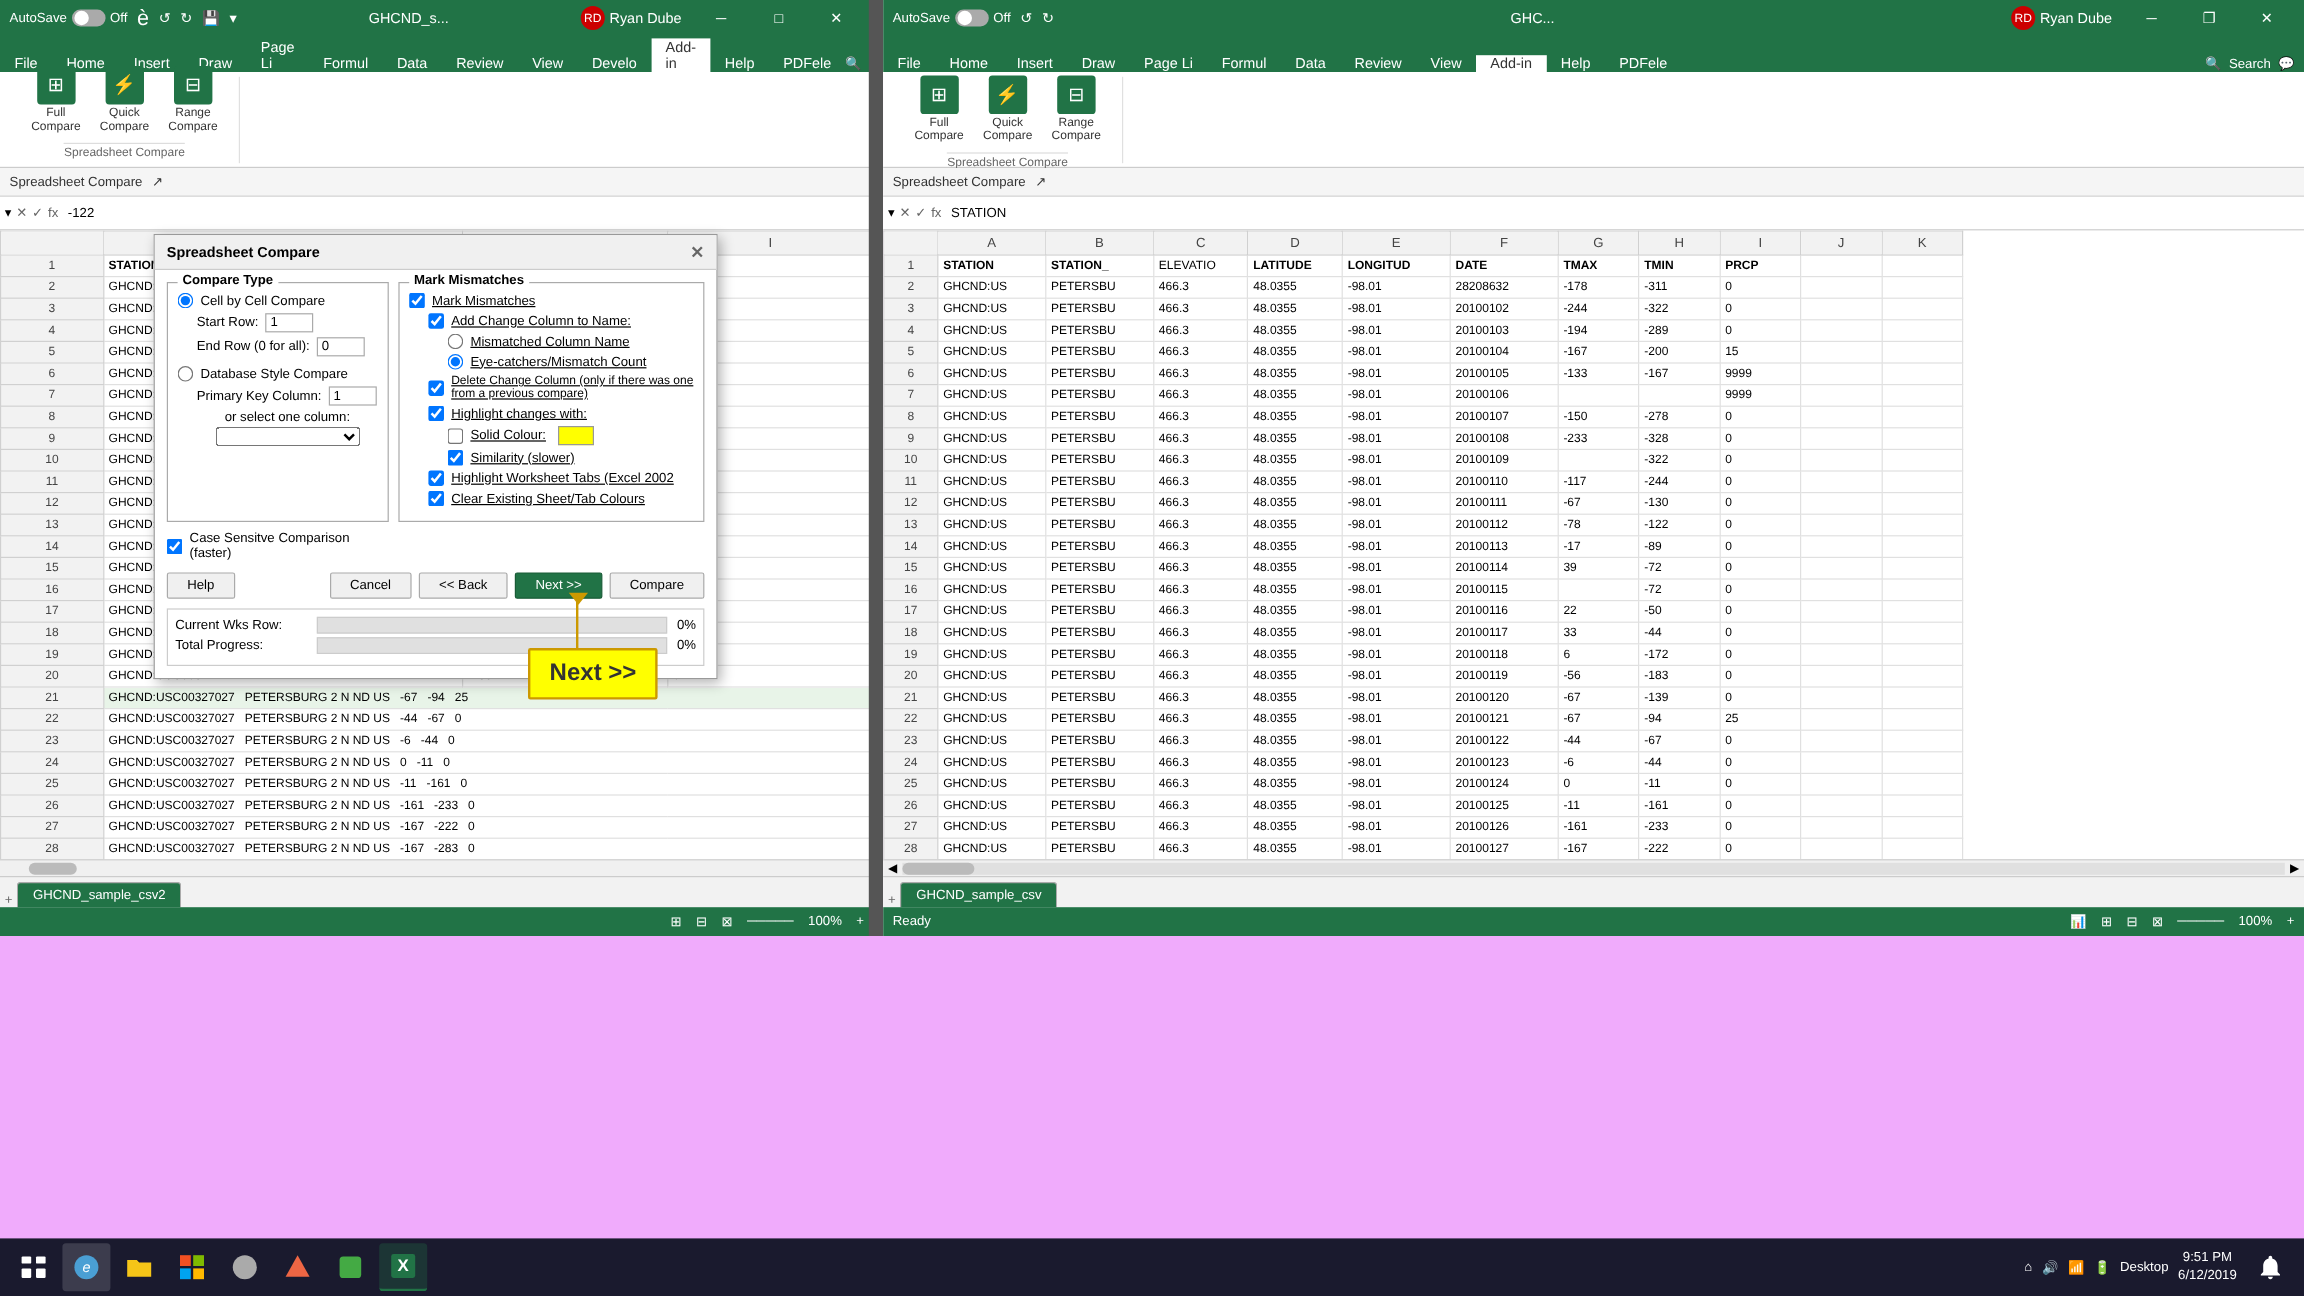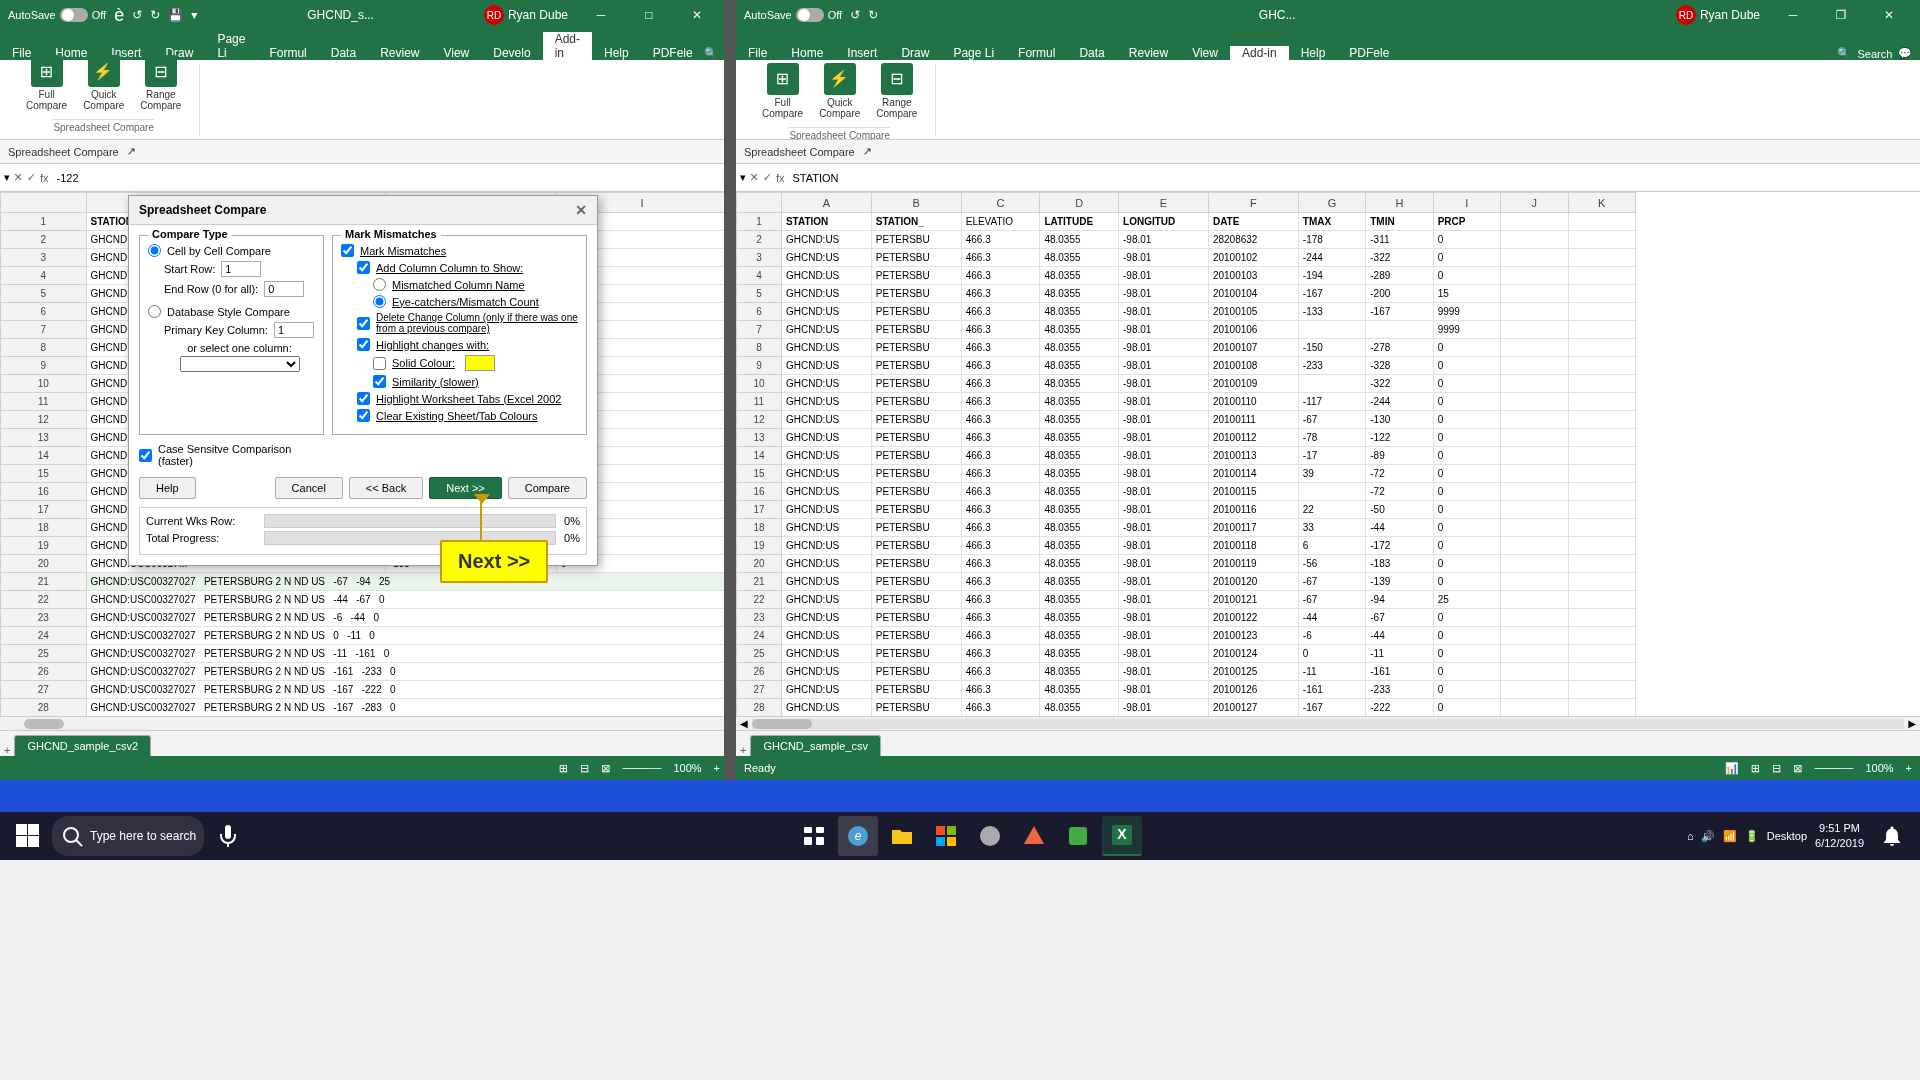--- a/index.html
+++ b/index.html
@@ -1,19 +1,19 @@
 <!DOCTYPE html>
 <html><head>
   <meta charset="utf-8">
   <style>
     * { box-sizing: border-box; margin: 0; padding: 0; }
     body { font-family: 'Segoe UI', Arial, sans-serif; font-size: 11px; background: #f0f0f0; overflow: hidden; width: 1920px; height: 1080px; }
     
     
-    .desktop { width: 1920px; height: 860px; position: relative; background: #1d4ed8; }
+    .desktop { width: 1920px; height: 1080px; position: relative; background: #f0abfc; }
     
     .excel-window { position: absolute; top: 0; background: white; display: flex; flex-direction: column; }
     .excel-left { left: 0; width: 728px; height: 775px; }
     
     
     .title-bar { height: 30px; background: #217346; display: flex; align-items: center; justify-content: space-between; padding: 0 8px; color: white; font-size: 12px; flex-shrink: 0; }
     .title-bar-left { display: flex; align-items: center; gap: 8px; }
     .title-bar-controls { display: flex; gap: 2px; }
     .title-btn { width: 46px; height: 30px; border: none; background: transparent; color: white; cursor: pointer; font-size: 12px; display: flex; align-items: center; justify-content: center; }
     .autosave { display: flex; align-items: center; gap: 4px; font-size: 11px; }
@@ -429,21 +429,21 @@
                 <div class="dialog-section-title">Mark Mismatches</div>
 
                 <div class="checkbox-row">
                   <input type="checkbox" checked="" style="">
                   <label>Mark Mismatches</label>
                 </div>
 
                 <div style="margin-left:16px;">
                   <div class="checkbox-row">
                     <input type="checkbox" checked="" style="">
-                    <label>Add Column Column to Show:</label>
+                    <label>Add Change Column to Name:</label>
                   </div>
 
                   <div style="margin-left:16px;">
                     <div class="radio-row">
                       <input type="radio" name="change-col" style="">
                       <label>Mismatched Column Name</label>
                     </div>
                     <div class="radio-row">
                       <input type="radio" name="change-col" checked="" style="">
                       <label>Eye-catchers/Mismatch Count</label>
@@ -1045,44 +1045,20 @@
         <span>⊟</span>
         <span>⊠</span>
         <span>─────</span>
         <span>100%</span>
         <span>+</span>
       </div>
     </div>
   </div>
 
   <div class="taskbar">
-    <div class="taskbar-left">
-
-      <div class="taskbar-icon">
-        <svg viewBox="0 0 24 24" fill="white">
-            <path d="M11 11H0V0h11v11zm1 0h11V0H12v11zm0 1v11h11V12H12zm-1 0H0v11h11V12z"></path>
-          </svg>
-      </div>
-
-      <div class="taskbar-icon" style="width:auto;padding:0 8px;display:flex;gap:6px;align-items:center;border-radius:16px;background:rgba(255,255,255,0.1);">
-        <svg viewBox="0 0 24 24" fill="white" width="16" height="16">
-            <circle cx="11" cy="11" r="7" stroke="white" stroke-width="2" fill="none"></circle>
-            <line x1="16" y1="16" x2="22" y2="22" stroke="white" stroke-width="2"></line>
-          </svg>
-        <span style="color:white;font-size:12px;">Type here to search</span>
-      </div>
-
-      <div class="taskbar-icon">
-        <svg viewBox="0 0 24 24" fill="white" width="20" height="20">
-            <path d="M12 1a3 3 0 0 0-3 3v8a3 3 0 0 0 6 0V4a3 3 0 0 0-3-3z"></path>
-            <path d="M19 10v2a7 7 0 0 1-14 0v-2" stroke="white" stroke-width="2" fill="none"></path>
-            <line x1="12" y1="19" x2="12" y2="23" stroke="white" stroke-width="2"></line>
-          </svg>
-      </div>
-    </div>
 
     <div class="taskbar-center">
 
       <div class="taskbar-icon">
         <svg viewBox="0 0 24 24" fill="white" width="20" height="20">
             <rect x="2" y="3" width="8" height="6" rx="1"></rect>
             <rect x="14" y="3" width="8" height="6" rx="1"></rect>
             <rect x="2" y="13" width="8" height="8" rx="1"></rect>
             <rect x="14" y="13" width="8" height="8" rx="1"></rect>
           </svg>

